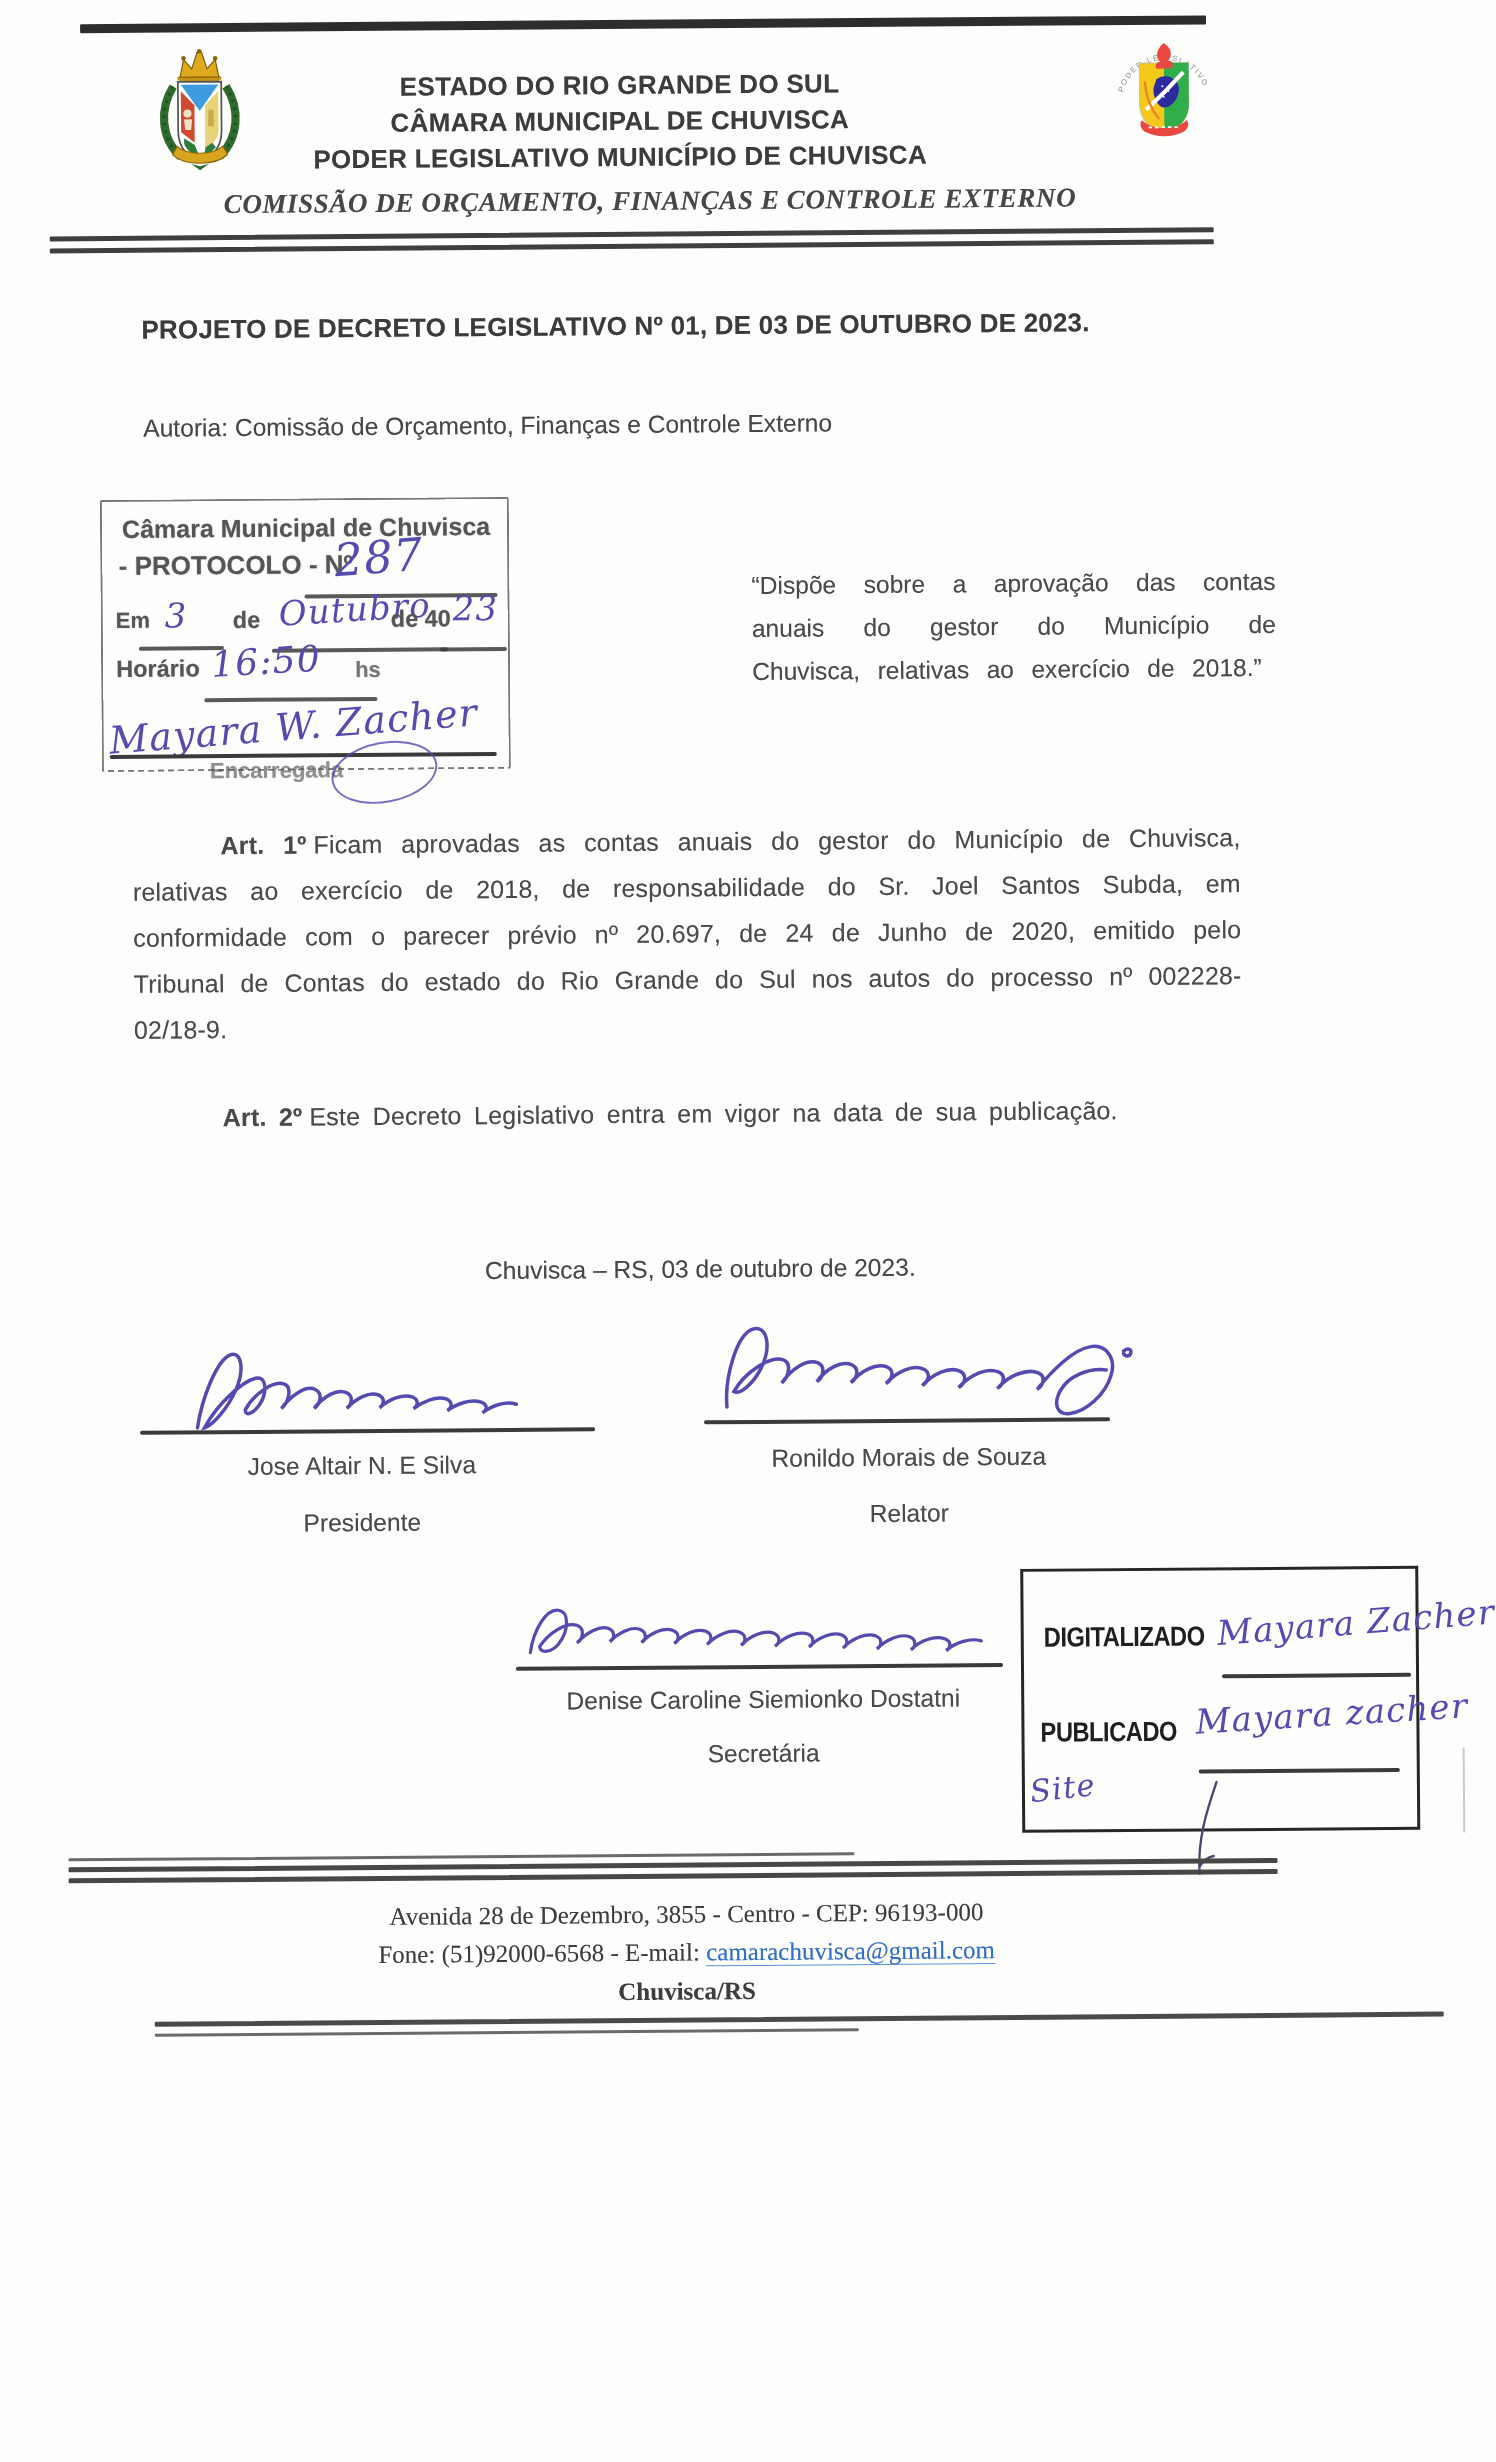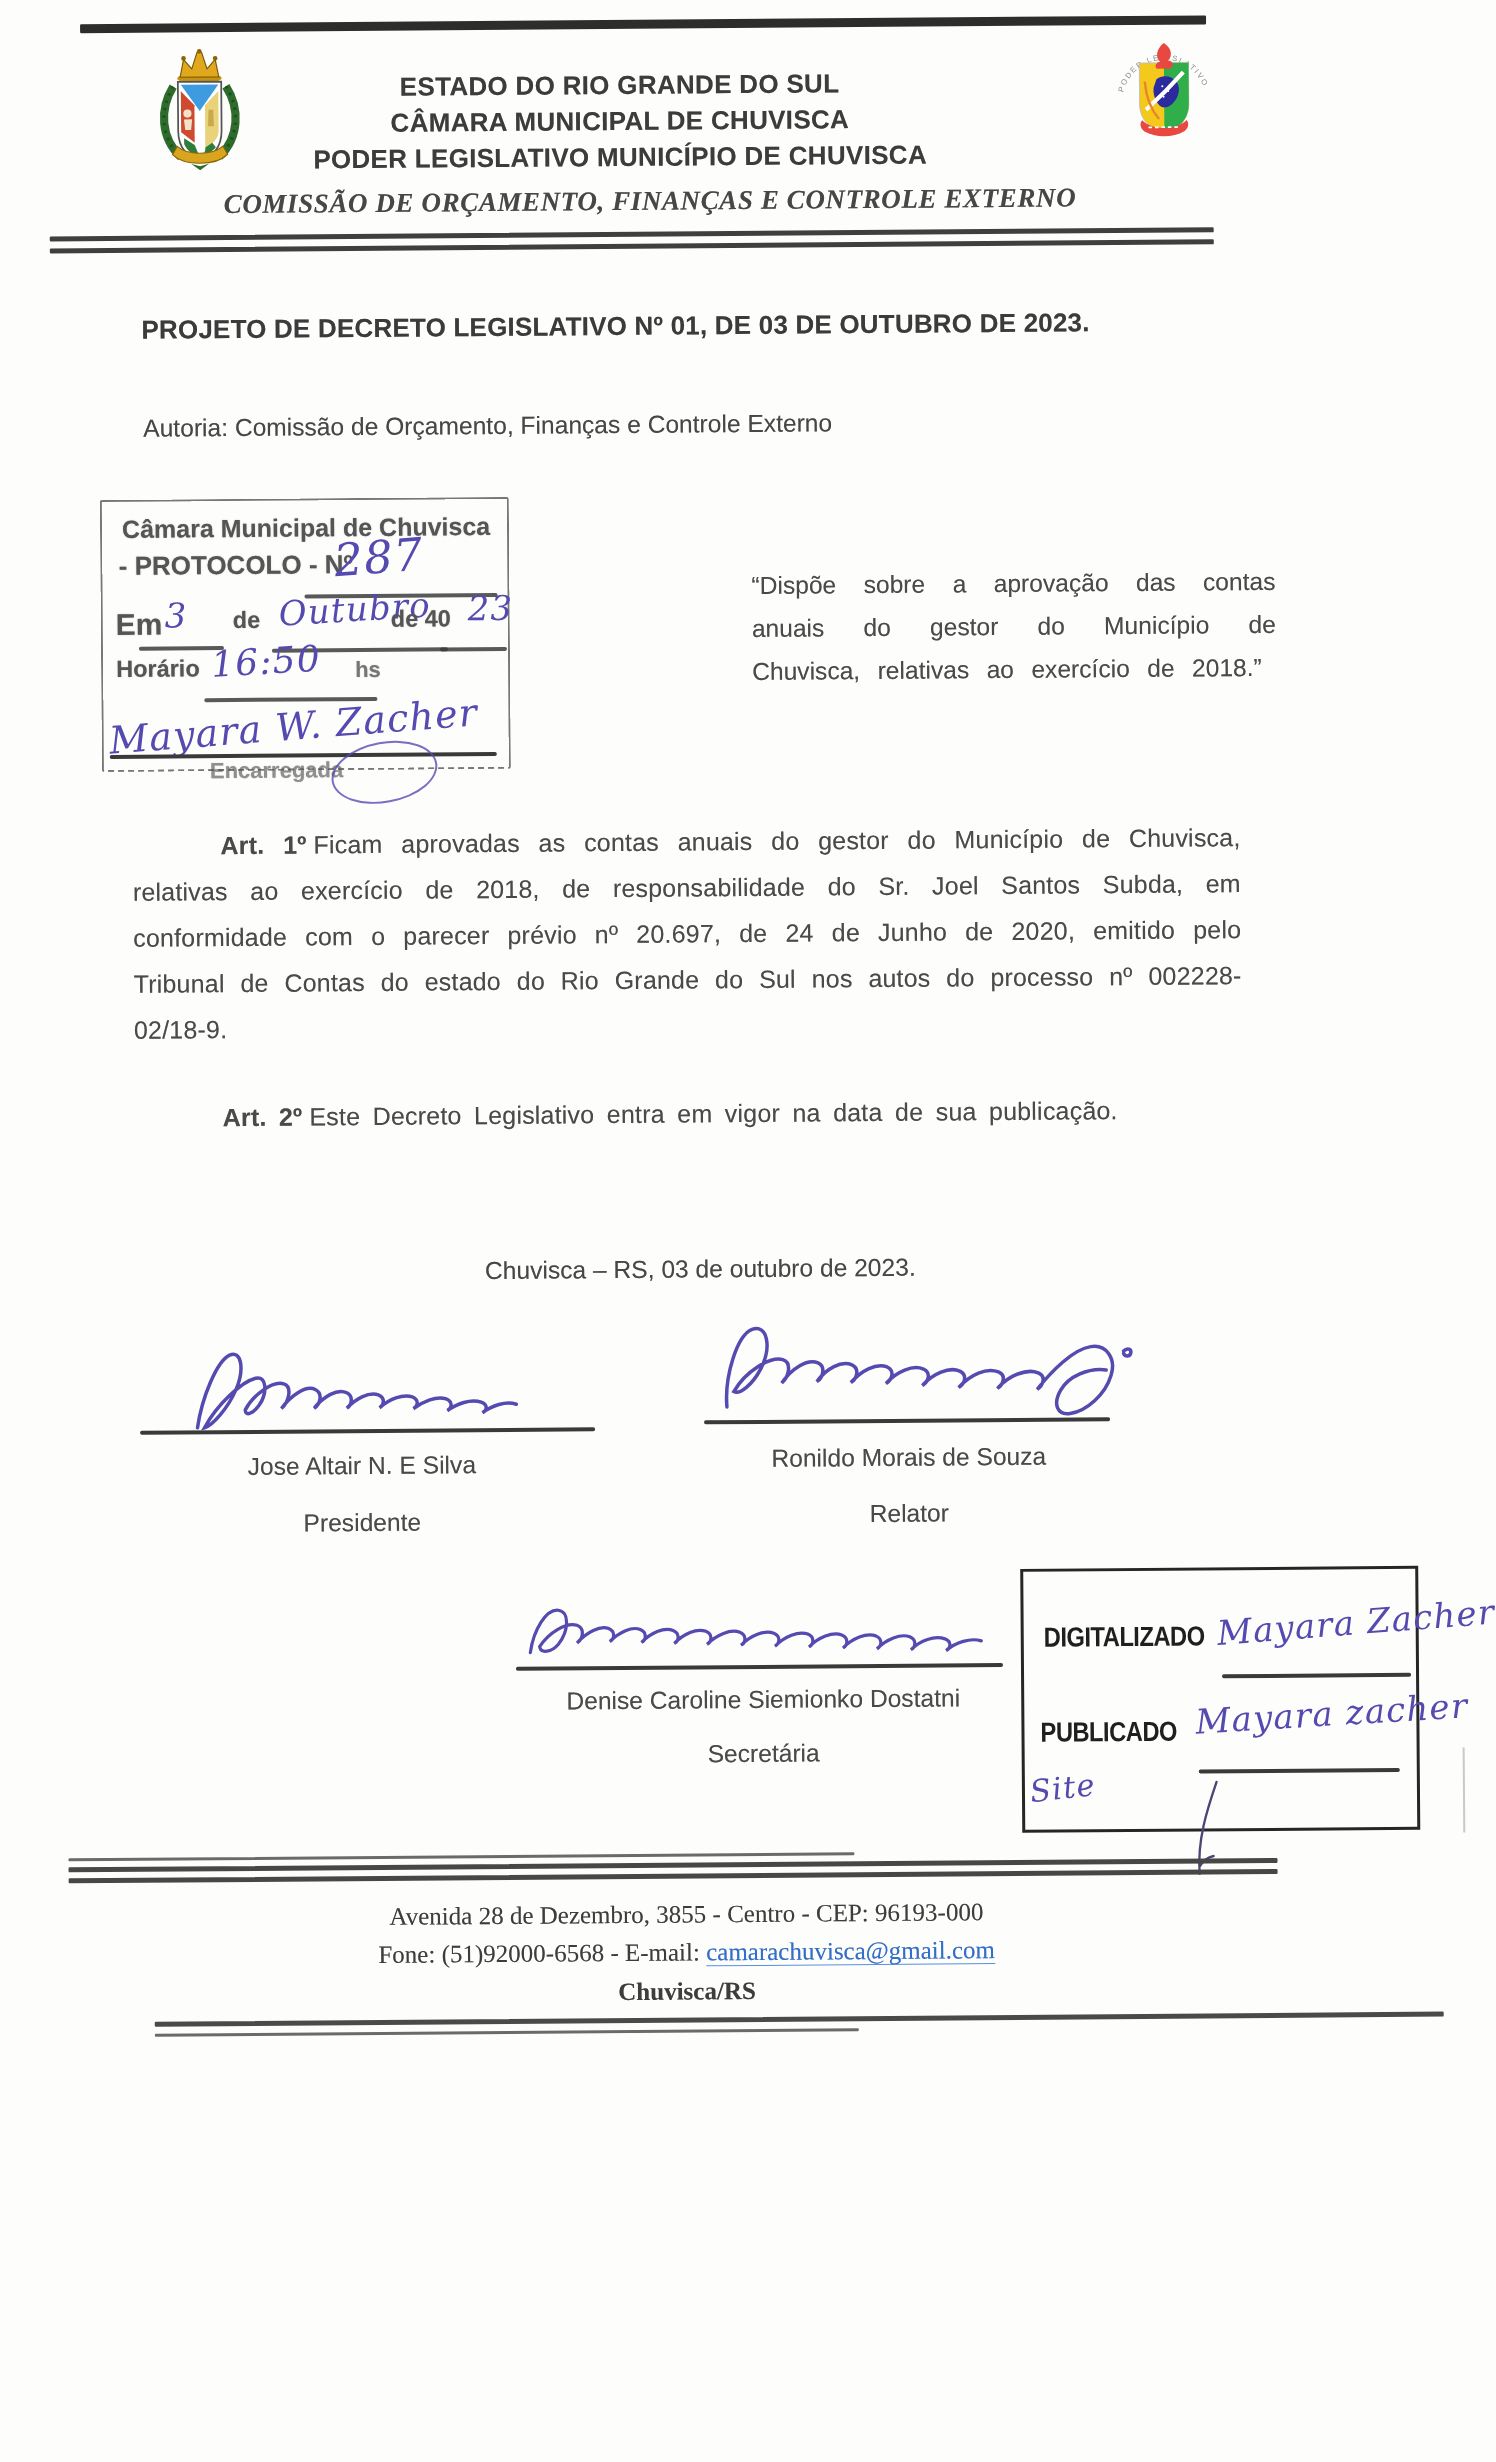--- a/index.html
+++ b/index.html
@@ -99,28 +99,28 @@
   <div class="abs doc-title scan-text" style="left:147px;top:310px;width:1231px;">PROJETO DE DECRETO LEGISLATIVO Nº 01, DE 03 DE OUTUBRO DE 2023.</div>
 
   <div class="abs body-text scan-text" style="left:148px;top:410px;width:997px;">Autoria: Comissão de Orçamento, Finanças e Controle Externo</div>
 
   <div class="abs stampbox" style="left:104px;top:495px;width:405px;height:268px;overflow:visible;">
     <div class="abs stamp-text" style="left:20px;top:13px;font-size:25px;">Câmara Municipal de Chuvisca</div>
     <div class="abs stamp-text" style="left:16.4px;top:49px;font-size:26px;">- PROTOCOLO - Nº</div>
     <div class="abs hand" style="left:232px;top:30.5px;font-size:45px;transform:rotate(-4deg);">287</div>
     <div class="abs inkline" style="left:202px;top:94px;width:193px;"></div>
 
-    <div class="abs stamp-text" style="left:13px;top:106px;font-size:30px;">Em</div>
+    <div class="abs stamp-text" style="left:13px;top:106px;font-size:22px;">Em</div>
     <div class="abs hand" style="left:62px;top:94px;font-size:34px;">3</div>
     <div class="abs inkline" style="left:36px;top:145px;width:85px;"></div>
     <div class="abs stamp-text" style="left:130px;top:106px;font-size:23.5px;">de</div>
     <div class="abs hand" style="left:176px;top:89px;font-size:34px;transform:rotate(-3deg);">Outubro</div>
     <div class="abs inkline" style="left:169px;top:148px;width:176px;"></div>
     <div class="abs stamp-text" style="left:288px;top:106px;font-size:23.5px;">de 40</div>
-    <div class="abs hand" style="left:365px;top:89px;font-size:34px;text-align:right;">23</div>
+    <div class="abs hand" style="left:350px;top:89px;font-size:34px;text-align:right;">23</div>
     <div class="abs inkline" style="left:337px;top:148px;width:67px;"></div>
 
     <div class="abs stamp-text" style="left:13px;top:154px;font-size:23.5px;">Horário</div>
     <div class="abs hand" style="left:108px;top:140px;font-size:36px;transform:rotate(-3deg);">16:50</div>
     <div class="abs inkline" style="left:101px;top:197px;width:173px;"></div>
     <div class="abs stamp-text" style="left:252px;top:157px;font-size:22px;opacity:.8;">hs</div>
 
     <div class="abs hand" style="left:4.7px;top:204px;font-size:38px;transform:rotate(-4deg);">Mayara W. Zacher</div>
     <div class="abs sig-underline" style="left:5.9px;top:253px;width:387px;"></div>
     <div class="abs stamp-text" style="left:106px;top:257px;font-size:22px;opacity:.65;">Encarregada</div>

